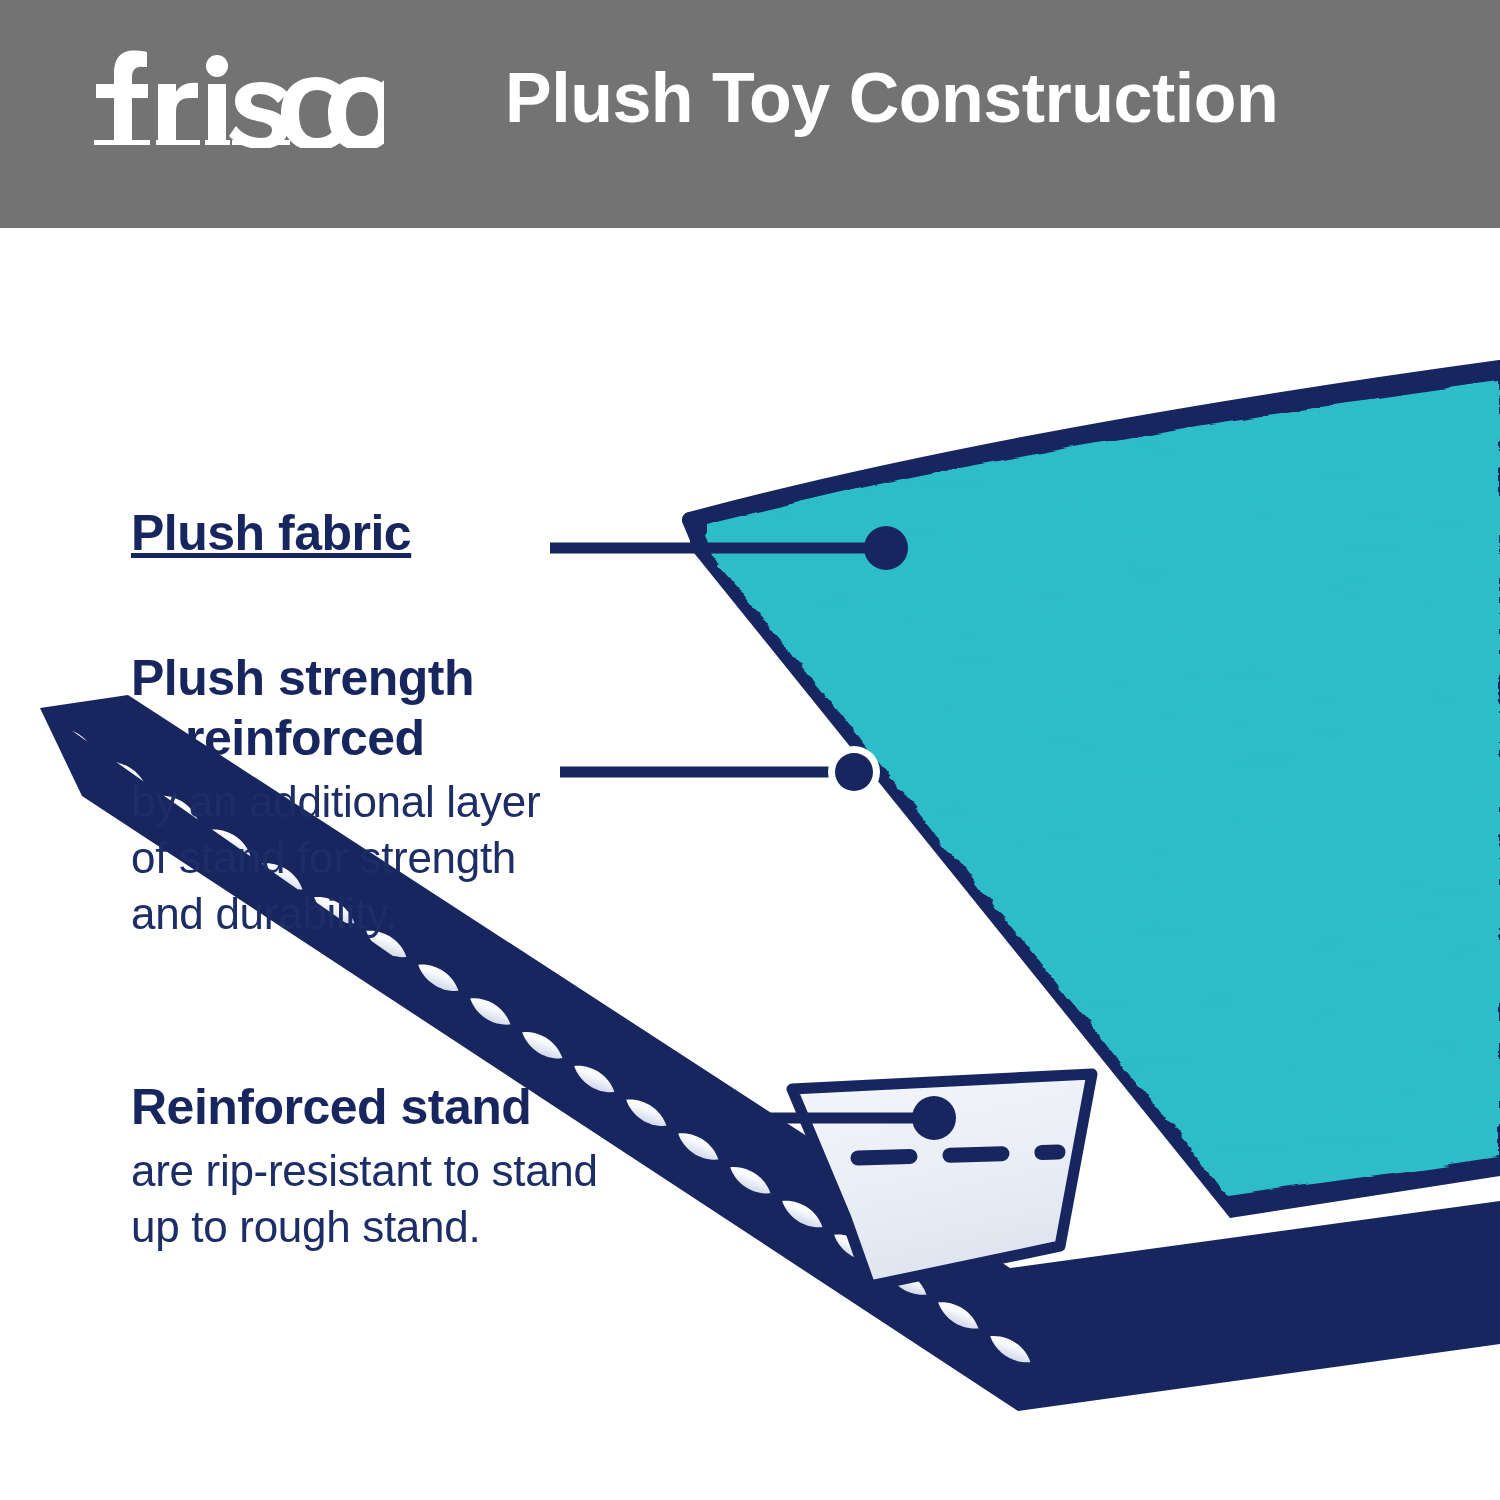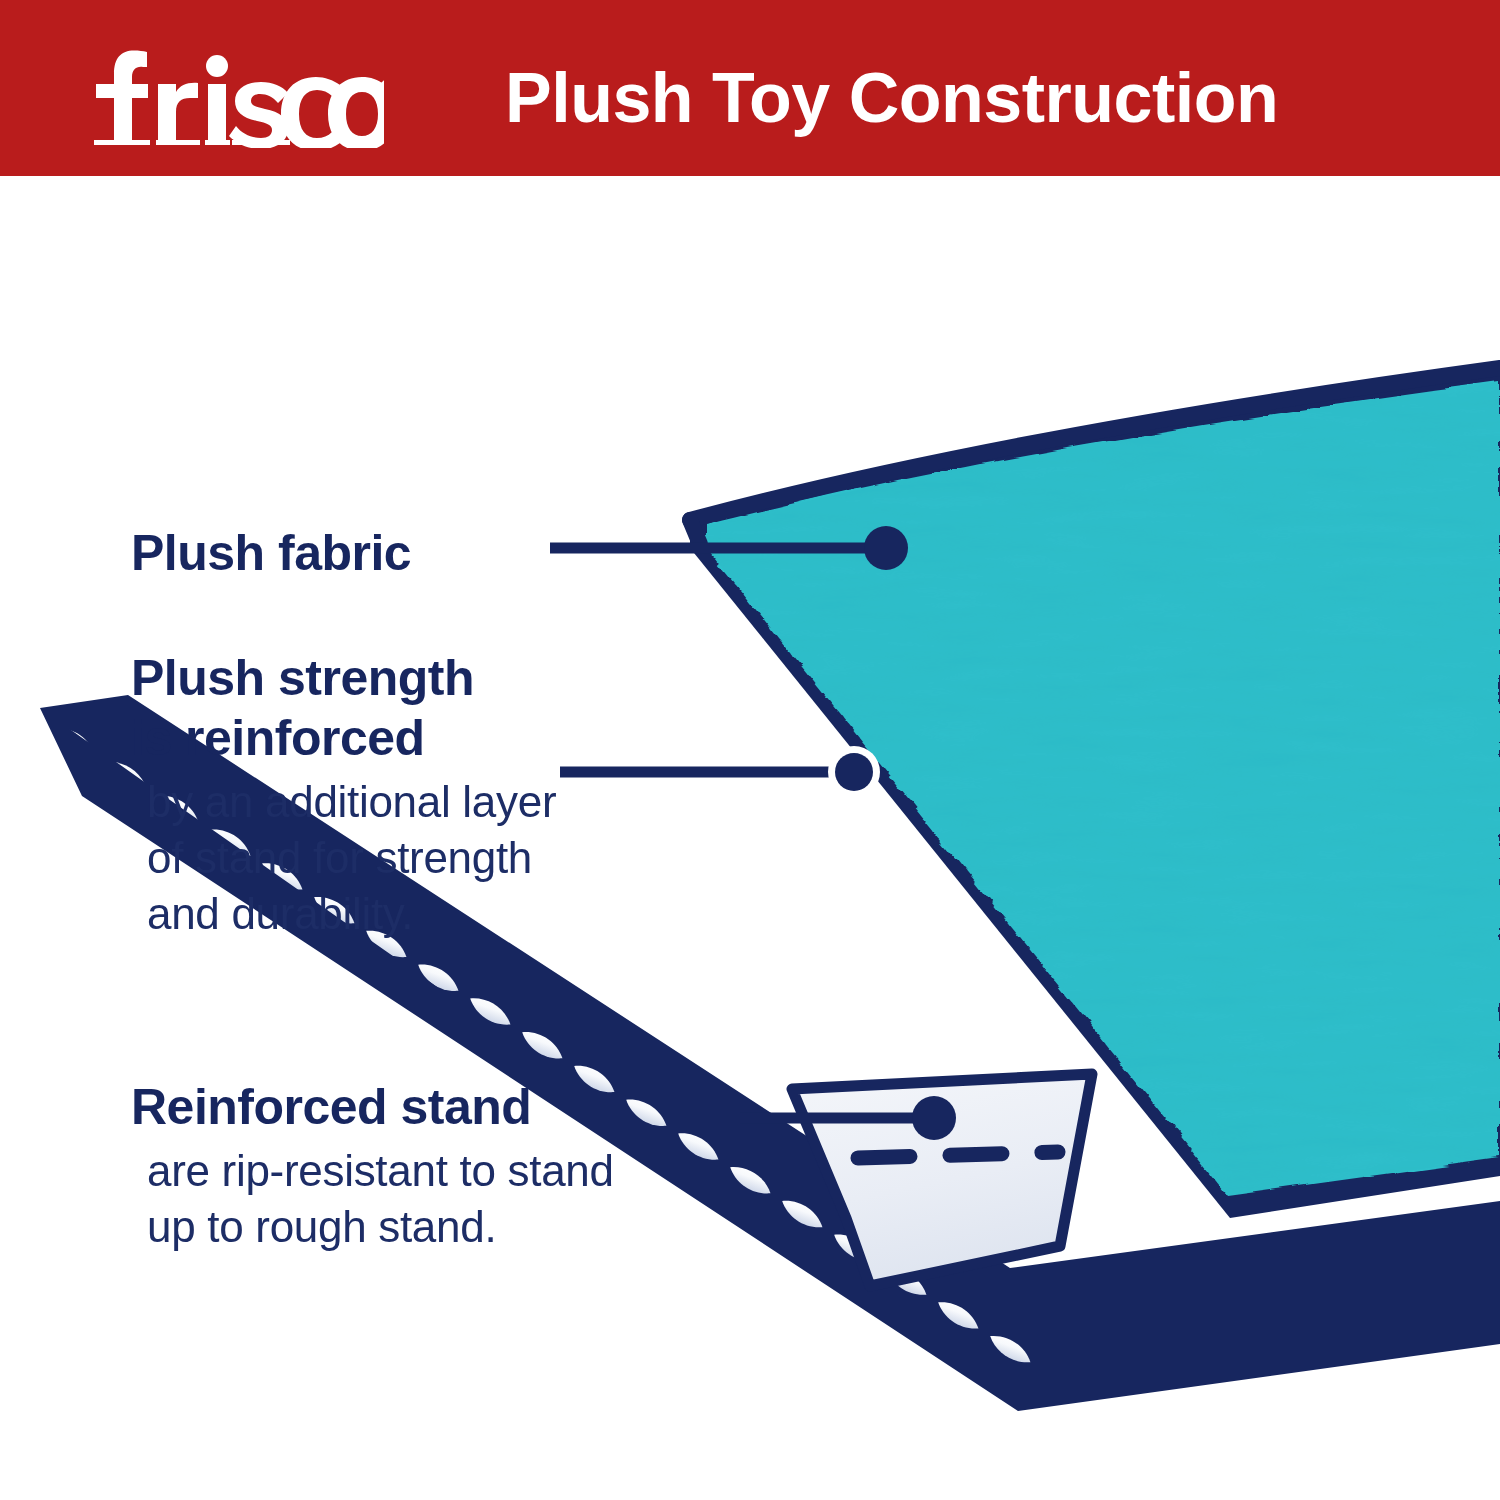--- a/index.html
+++ b/index.html
@@ -19,22 +19,22 @@
     height: 1500px;
     background: #ffffff;
     overflow: hidden;
   }
 
   
   #header-bar {
     position: absolute;
     left: 0; top: 0;
     width: 1500px;
-    height: 176px;
-    background: #b91c1c;
+    height: 228px;
+    background: #737373;
     display: flex;
     align-items: center;
   }
   #brand-logo {
     position: absolute;
     left: 84px;
     top: 44px;
     width: 300px;
     height: 104px;
   }
@@ -75,25 +75,24 @@
     color: #17265f;
     white-space: nowrap;
   }
   .callout-body {
     font-size: 44px;
     font-weight: normal;
     line-height: 56px;
     letter-spacing: -0.3px;
     color: #1d2d66;
     margin-top: 6px;
-    margin-left: 16px;
   }
   .callout-body div { white-space: nowrap; }
 
-  #callout-plush-fabric { left: 131px; top: 523px; }
+  #callout-plush-fabric { left: 131px; top: 503px; text-decoration: underline; }
   #callout-plush-exterior { left: 131px; top: 648px; }
   #callout-reinforced-seams { left: 131px; top: 1077px; }
 </style>
 </head>
 <body>
 
 <div id="page">
 
   <div id="header-bar">
 

